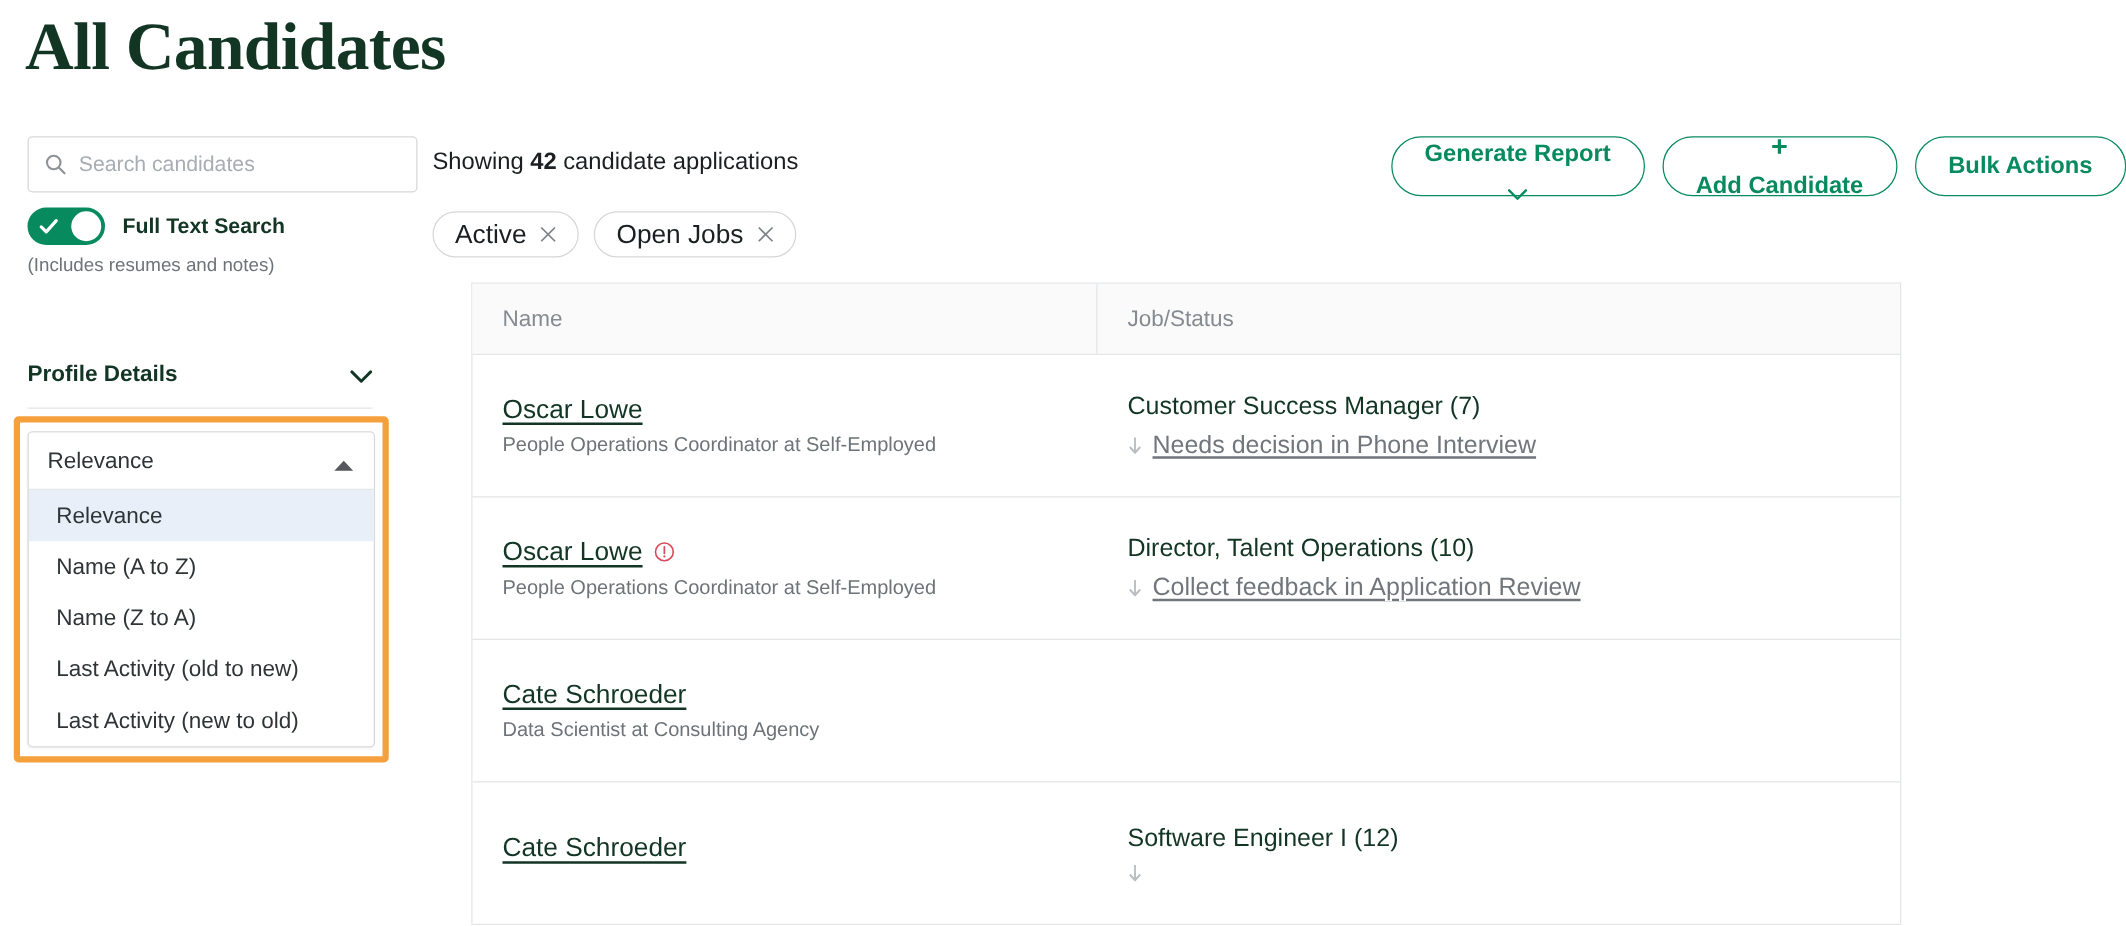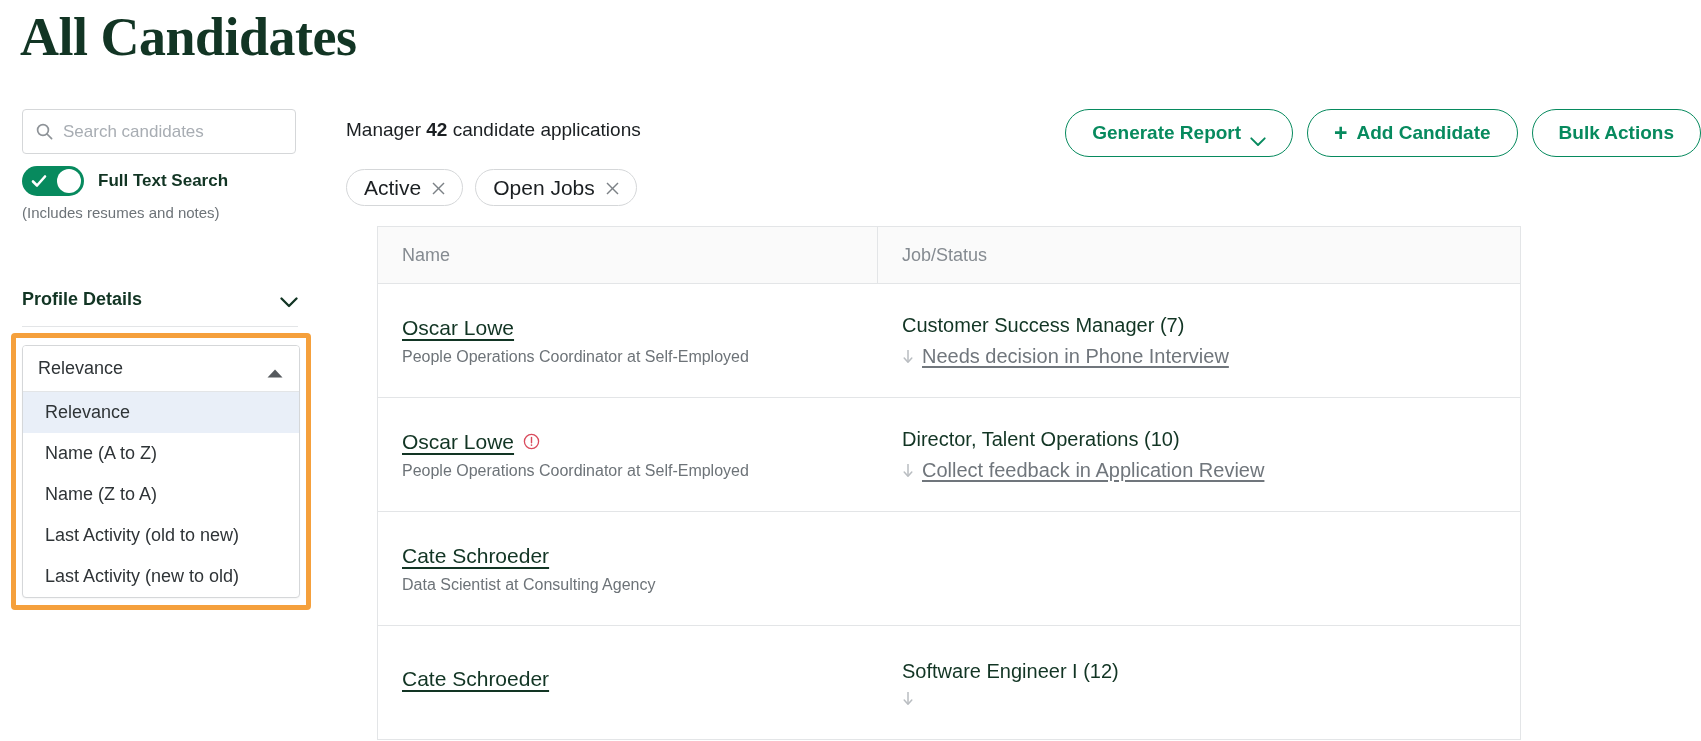--- a/index.html
+++ b/index.html
@@ -27,21 +27,21 @@
   
   .sidebar {
     position: absolute;
     left: 0; top: 104px;
     width: 330px;
     height: 637px;
   }
   .search-wrap {
     position: absolute;
     left: 22px; top: 5px;
-    width: 274px; height: 45px;
+    width: 312px; height: 45px;
     border: 1px solid #d5d7d9;
     border-radius: 4px;
     background: #fff;
     display: flex; align-items: center;
   }
   .search-icon {
     margin-left: 13px;
     width: 17px; height: 17px;
     display: inline-block;
     flex: 0 0 auto;
@@ -210,20 +210,21 @@
     background: #fff;
     color: #078a5e;
     font-family: "Liberation Sans", sans-serif;
     font-size: 19px;
     font-weight: 700;
     display: flex; align-items: center; justify-content: center;
     gap: 9px;
     padding: 0 26px;
     white-space: nowrap;
     cursor: pointer;
+    flex-direction: column;
   }
   .btn .chev-down-sm { width: 16px; height: 9px; }
   .btn .plus { font-size: 23px; font-weight: 700; line-height: 1; }
 
   
   .table {
     position: absolute;
     left: 31px; top: 122px;
     width: 1144px;
     border: 1px solid #e3e5e7;
@@ -368,21 +369,21 @@
         <div class="sort-option">Last Activity (new to old)</div>
       </div>
     </div>
 
     <div class="highlight-box"></div>
   </div>
 
   <div class="main">
 
     <div class="showing-line">
-      <span>Manager</span>
+      <span>Showing</span>
       <b>42</b>
       <span>candidate applications</span>
     </div>
 
     <div class="chips">
       <div class="chip">
         <span class="chip-label">Active</span>
         <span class="chip-x">
           <svg width="13" height="13" viewBox="0 0 13 13">
             <line x1="1" y1="1" x2="12" y2="12" stroke="#7c8186" stroke-width="1.4"></line>

